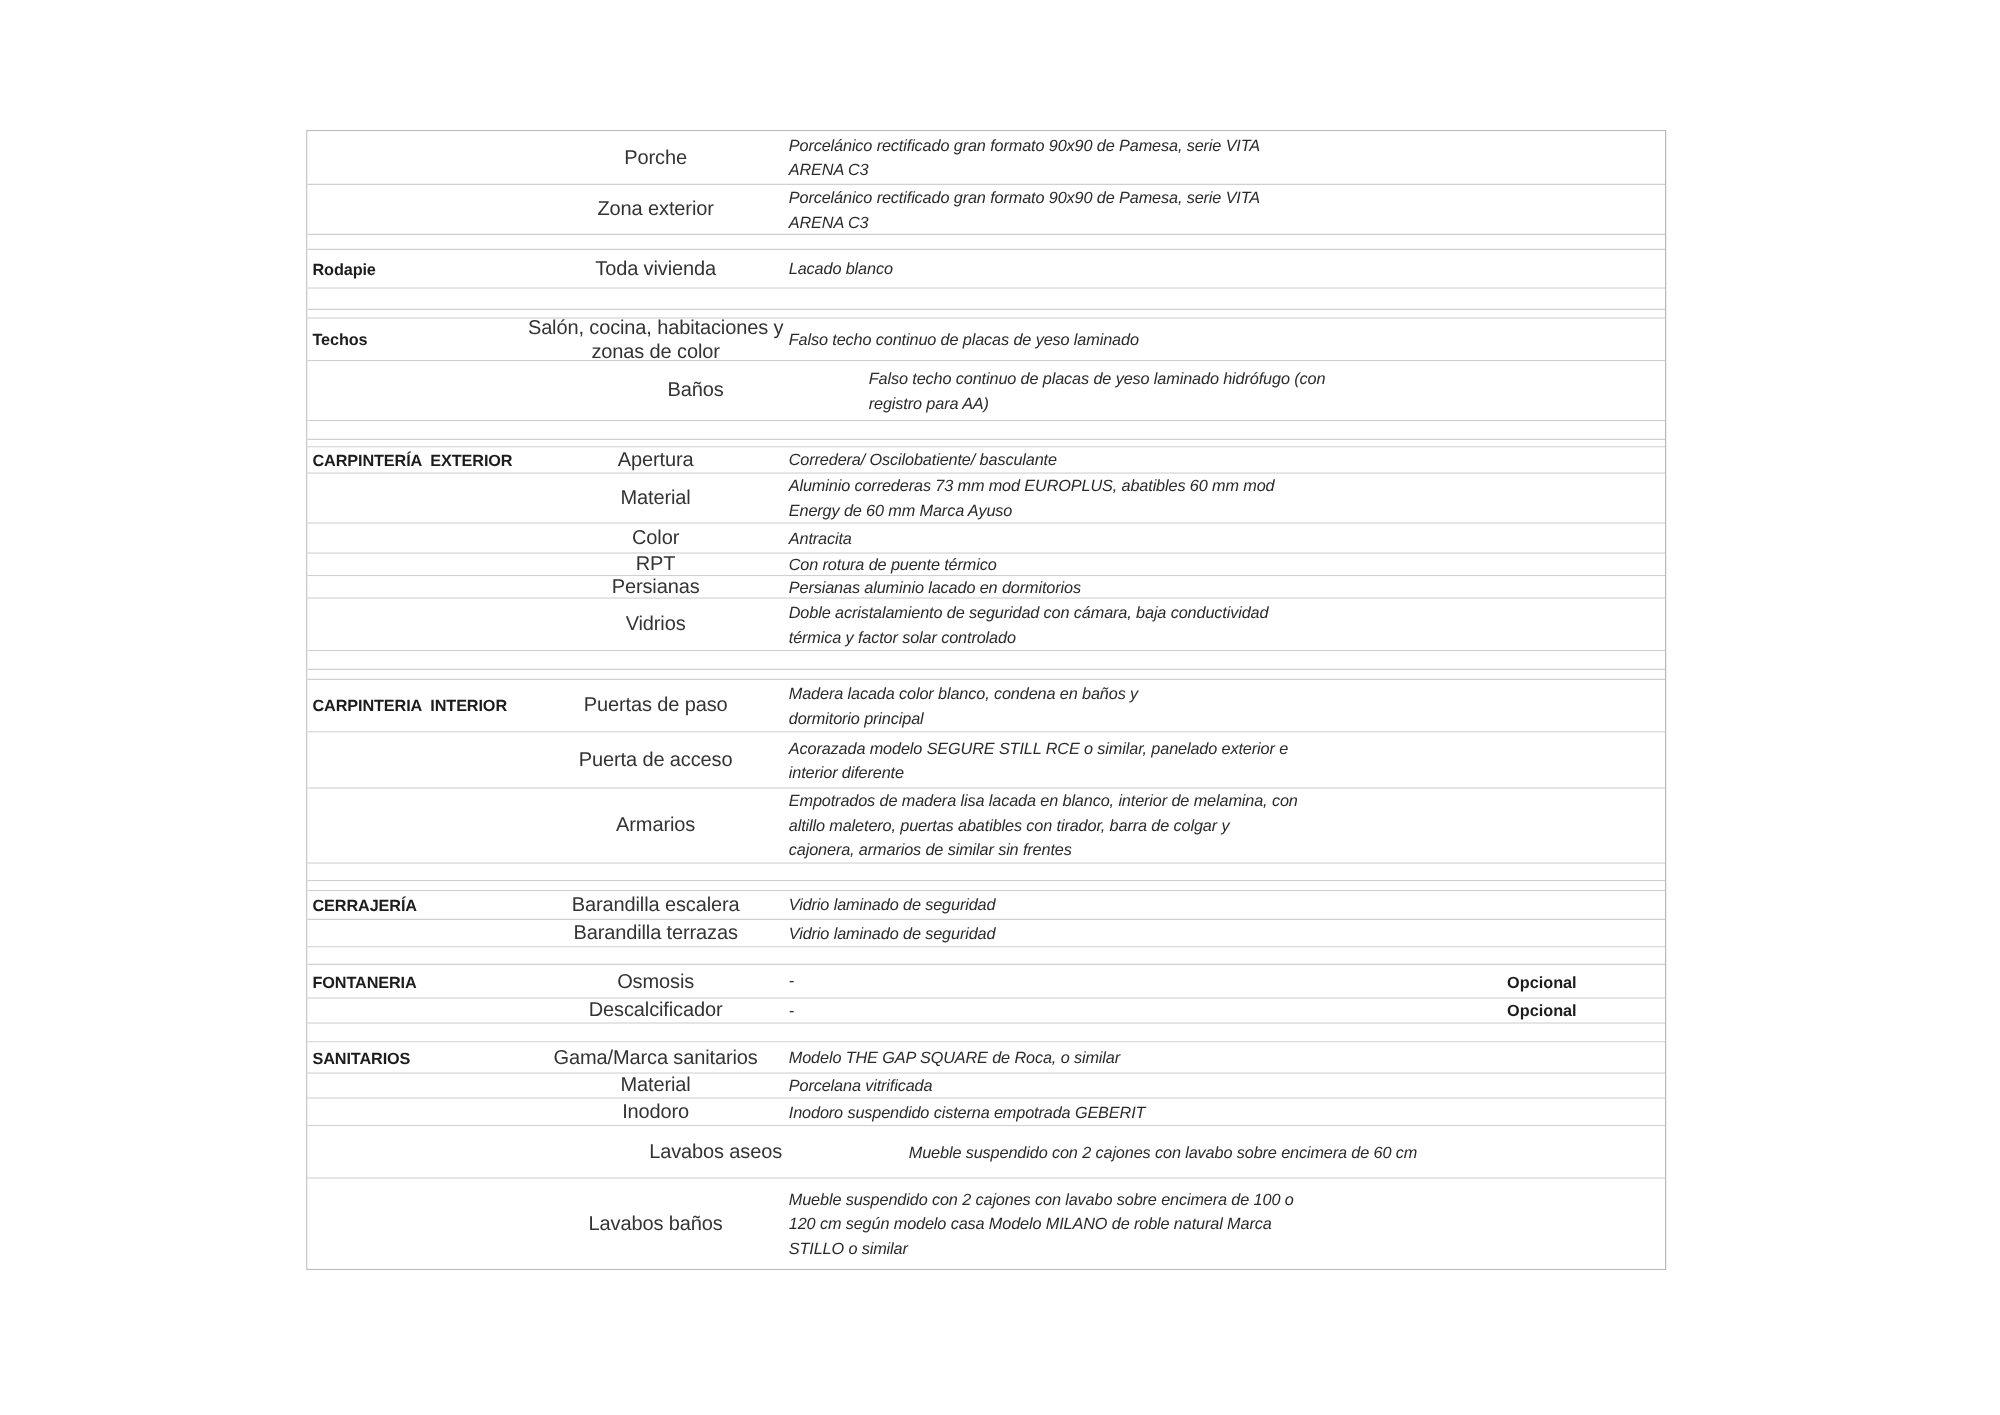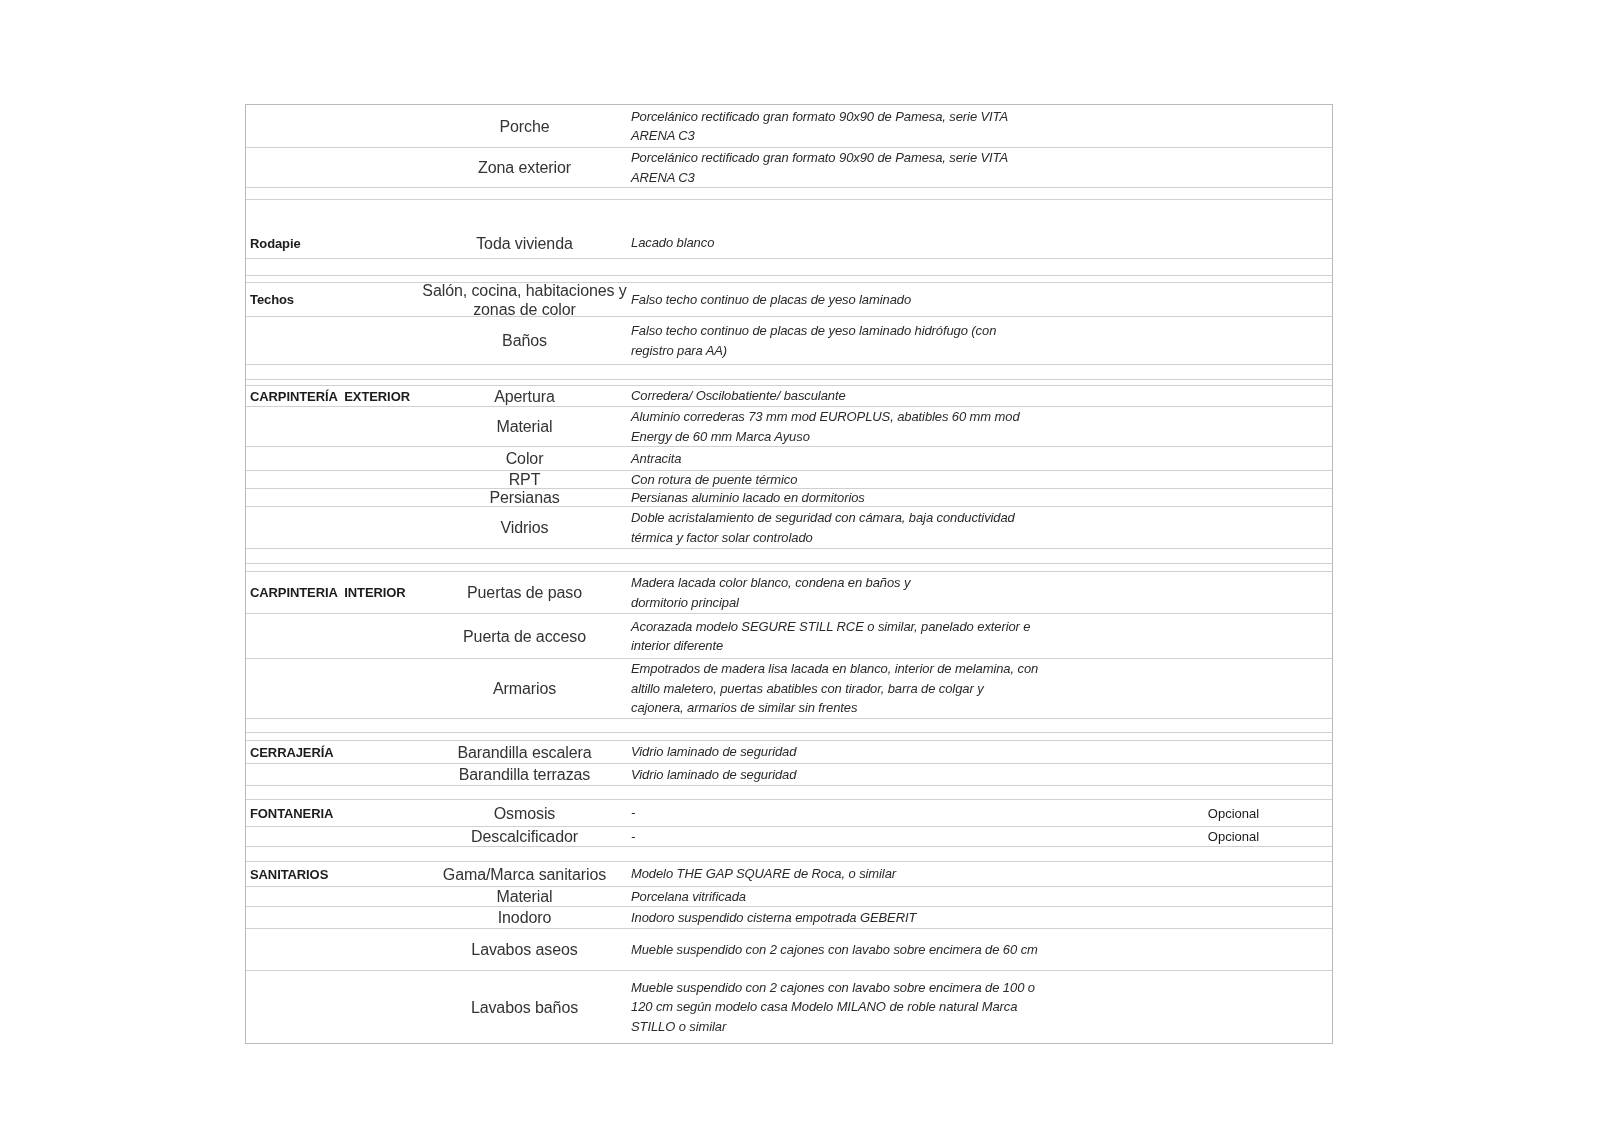--- a/index.html
+++ b/index.html
@@ -53,21 +53,21 @@
     display:flex;flex-direction:column;justify-content:center;
     padding-left:4px;
     font-style:italic;
     font-size:13px;line-height:19.5px;
     color:var(--desc);
     letter-spacing:-0.1px;
   }
   .note{
     flex:1;
     display:flex;align-items:center;justify-content:center;
-    font-weight:normal;font-size:13px;
+    font-weight:bold;font-size:13px;
     color:var(--cat);
   }
 </style>
 </head>
 <body style="background: rgb(255, 255, 255);">
 
 <div class="spec-table" id="spec-table">
     <div class="row" style="height: 43px;">
       <div class="cell cat"></div>
       <div class="cell item">
@@ -84,21 +84,21 @@
       <div class="cell item">
         <div class="line">Zona exterior</div>
       </div>
       <div class="cell desc">
         <div class="line">Porcelánico rectificado gran formato 90x90 de Pamesa, serie VITA</div>
         <div class="line">ARENA C3</div>
       </div>
       <div class="cell note"></div>
     </div>
     <div class="row spacer" style="height: 12px;"></div>
-    <div class="row" style="height: 31px; margin-top: 28px;">
+    <div class="row" style="height: 31px;">
       <div class="cell cat">Rodapie</div>
       <div class="cell item">
         <div class="line">Toda vivienda</div>
       </div>
       <div class="cell desc">
         <div class="line">Lacado blanco</div>
       </div>
       <div class="cell note"></div>
     </div>
     <div class="row spacer" style="height: 17px;"></div>
@@ -107,21 +107,21 @@
       <div class="cell cat">Techos</div>
       <div class="cell item">
         <div class="line">Salón, cocina, habitaciones y</div>
         <div class="line">zonas de color</div>
       </div>
       <div class="cell desc">
         <div class="line">Falso techo continuo de placas de yeso laminado</div>
       </div>
       <div class="cell note"></div>
     </div>
-    <div class="row" style="height: 48px;">
+    <div class="row" style="height: 48px; gap: 32px;">
       <div class="cell cat"></div>
       <div class="cell item">
         <div class="line">Baños</div>
       </div>
       <div class="cell desc">
         <div class="line">Falso techo continuo de placas de yeso laminado hidrófugo (con</div>
         <div class="line">registro para AA)</div>
       </div>
       <div class="cell note"></div>
     </div>
@@ -292,21 +292,21 @@
     <div class="row" style="height: 22px;">
       <div class="cell cat"></div>
       <div class="cell item">
         <div class="line">Inodoro</div>
       </div>
       <div class="cell desc">
         <div class="line">Inodoro suspendido cisterna empotrada GEBERIT</div>
       </div>
       <div class="cell note"></div>
     </div>
-    <div class="row" style="height: 42px;">
+    <div class="row" style="height: 42px; gap: 48px;">
       <div class="cell cat"></div>
       <div class="cell item">
         <div class="line">Lavabos aseos</div>
       </div>
       <div class="cell desc">
         <div class="line">Mueble suspendido con 2 cajones con lavabo sobre encimera de 60 cm</div>
       </div>
       <div class="cell note"></div>
     </div>
     <div class="row" style="height: 72px;">

